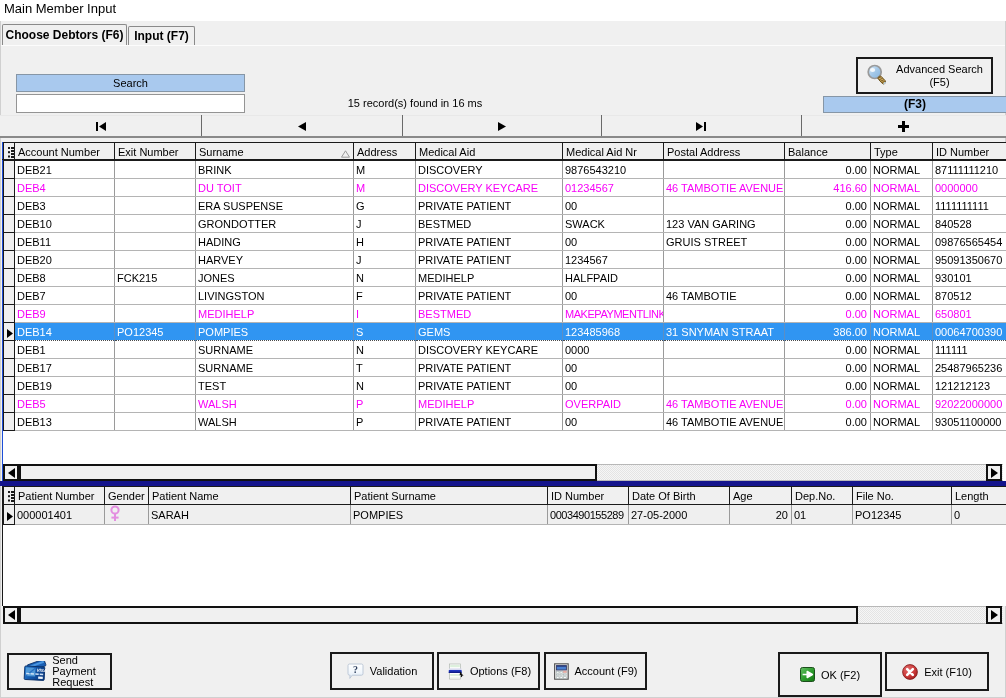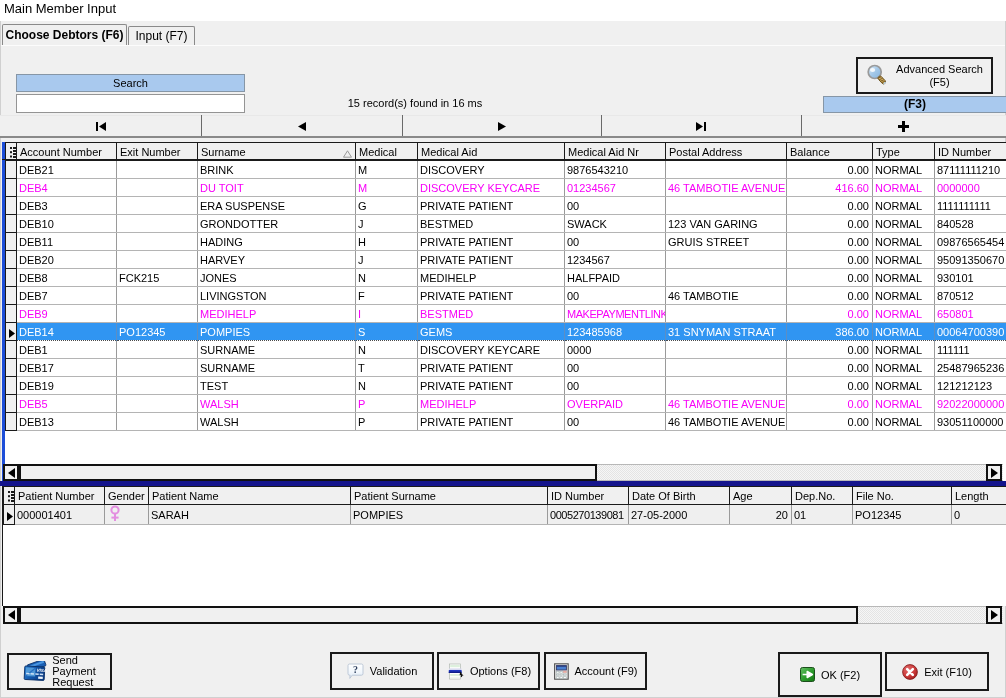--- a/index.html
+++ b/index.html
@@ -18,21 +18,21 @@
 .sbox{position:absolute;top:0;height:100%;background:#f0f0f0;border:2px solid #111;display:flex;align-items:center;justify-content:center}
 .btn{position:absolute;background:#f0f0f0;border:2px solid #1a1a1a;display:flex;align-items:center;justify-content:center;font-size:11px;gap:6px}
 .navseg{position:absolute;top:115px;height:21px;background:#f0f0f0;border-top:1px solid #e8e8e8;display:flex;align-items:center;justify-content:center}
 .tight{letter-spacing:-0.45px;padding-left:2px!important}
 </style></head><body>
 
 <div class="abs" style="left:0;top:0;width:1006px;height:21px;background:#fff"></div>
 <div class="abs" style="left:4px;top:1px;font-size:13px;background:#fff">Main Member Input</div>
 <div class="abs" style="left:0;top:21px;width:1006px;height:677px;background:#f0f0f0;border:1px solid #d0d0d0;border-top:none"></div>
 <div class="abs" style="left:2px;top:24px;width:125px;height:21px;background:#f0f0f0;border:1px solid #8a8a8a;border-bottom:none;border-radius:2px 2px 0 0;text-align:center;font-weight:bold;font-size:12px;line-height:20px">Choose Debtors (F6)</div>
-<div class="abs" style="left:128px;top:26px;width:67px;height:19px;background:#f0f0f0;border:1px solid #8a8a8a;border-bottom:none;border-radius:2px 2px 0 0;text-align:center;font-weight:normal;font-size:12px;line-height:18px">Input (F7)</div>
+<div class="abs" style="left:128px;top:26px;width:67px;height:19px;background:#f0f0f0;border:1px solid #8a8a8a;border-bottom:none;border-radius:2px 2px 0 0;text-align:center;font-weight:bold;font-size:12px;line-height:18px">Input (F7)</div>
 <div class="abs" style="left:1px;top:45px;width:1004px;height:1px;background:#fcfcfc"></div>
 <div class="abs" style="left:16px;top:74px;width:229px;height:18px;background:#a9c9ee;border:1px solid #8696a6;text-align:center;line-height:17px">Search</div>
 <div class="abs" style="left:16px;top:94px;width:229px;height:19px;background:#fff;border:1px solid #949494"></div>
 <div class="abs" style="left:300px;top:97px;width:230px;text-align:center">15 record(s) found in 16 ms</div>
 <div class="btn" style="left:856px;top:57px;width:137px;height:37px;border-width:2px;gap:9px">
     <svg width="21" height="23" viewBox="0 0 21 23">
 <defs>
         <linearGradient id="lens" x1="0" y1="0" x2="1" y2="1">
           <stop offset="0" stop-color="#ddebf7"></stop>
           <stop offset="0.5" stop-color="#a3c8e8"></stop>
@@ -80,21 +80,21 @@
   </div>
 <div class="abs" style="left:601px;top:115px;width:1px;height:21px;background:#6a6a6a"></div>
 <div class="navseg" style="left:801px;width:205px">
     <svg width="11" height="11" viewBox="0 0 11 11">
       <rect x="4" y="0" width="3" height="11" fill="#000"></rect>
       <rect x="0" y="4" width="11" height="3" fill="#000"></rect>
     </svg>
   </div>
 <div class="abs" style="left:801px;top:115px;width:1px;height:21px;background:#6a6a6a"></div>
 <div class="abs" style="left:0;top:136px;width:1006px;height:2px;background:#8a8a8a"></div>
-<div class="abs" style="left:2px;top:142px;width:1004px;height:339px;overflow:hidden;background:#fff;border-left:3px solid #1d4ed8">
+<div class="abs" style="left:2px;top:142px;width:1004px;height:339px;overflow:hidden;background:#fff;border-left:1px solid #1d4ed8">
 <table class="g" style="width:1010px">
       <colgroup>
         <col style="width:11px">
         <col style="width:100px">
         <col style="width:81px">
         <col style="width:158px">
         <col style="width:62px">
         <col style="width:147px">
         <col style="width:101px">
         <col style="width:121px">
@@ -115,21 +115,21 @@
                   <rect x="0" y="8.5" width="2" height="2"></rect>
                   <rect x="3" y="9" width="6" height="2"></rect>
                 </g>
               </svg></div>
           </td>
           <td>Account Number</td>
           <td>Exit Number</td>
           <td>Surname<span class="st"><svg width="9" height="8" viewBox="0 0 9 8">
                 <polygon points="4.5,0.8 8.5,7.2 0.5,7.2" fill="none" stroke="#9a9a9a" stroke-width="1"></polygon>
               </svg></span></td>
-          <td>Medical</td>
+          <td>Address</td>
           <td>Medical Aid</td>
           <td>Medical Aid Nr</td>
           <td>Postal Address</td>
           <td>Balance</td>
           <td>Type</td>
           <td>ID Number</td>
         </tr>
         <tr>
           <td class="ic">
             <div style="margin:4px 0 0 3px"></div>
@@ -429,21 +429,21 @@
             <div style="margin:0 0 0 4px"><svg width="12" height="17" viewBox="0 0 12 17">
                 <g fill="none" stroke="#e38ee0" stroke-width="2">
                   <circle cx="6" cy="5" r="3.6"></circle>
                   <path d="M6 8.8 L6 16"></path>
                   <path d="M2.4 12.6 L9.6 12.6"></path>
                 </g>
               </svg></div>
           </td>
           <td>SARAH</td>
           <td>POMPIES</td>
-          <td class="tight">0005270139081</td>
+          <td class="tight">0003490155289</td>
           <td>27-05-2000</td>
           <td class="r">20</td>
           <td>01</td>
           <td>PO12345</td>
           <td>0</td>
         </tr>
       </tbody>
     </table>
 </div>
 <div class="abs" style="left:3px;top:606px;width:1000px;height:18px">

